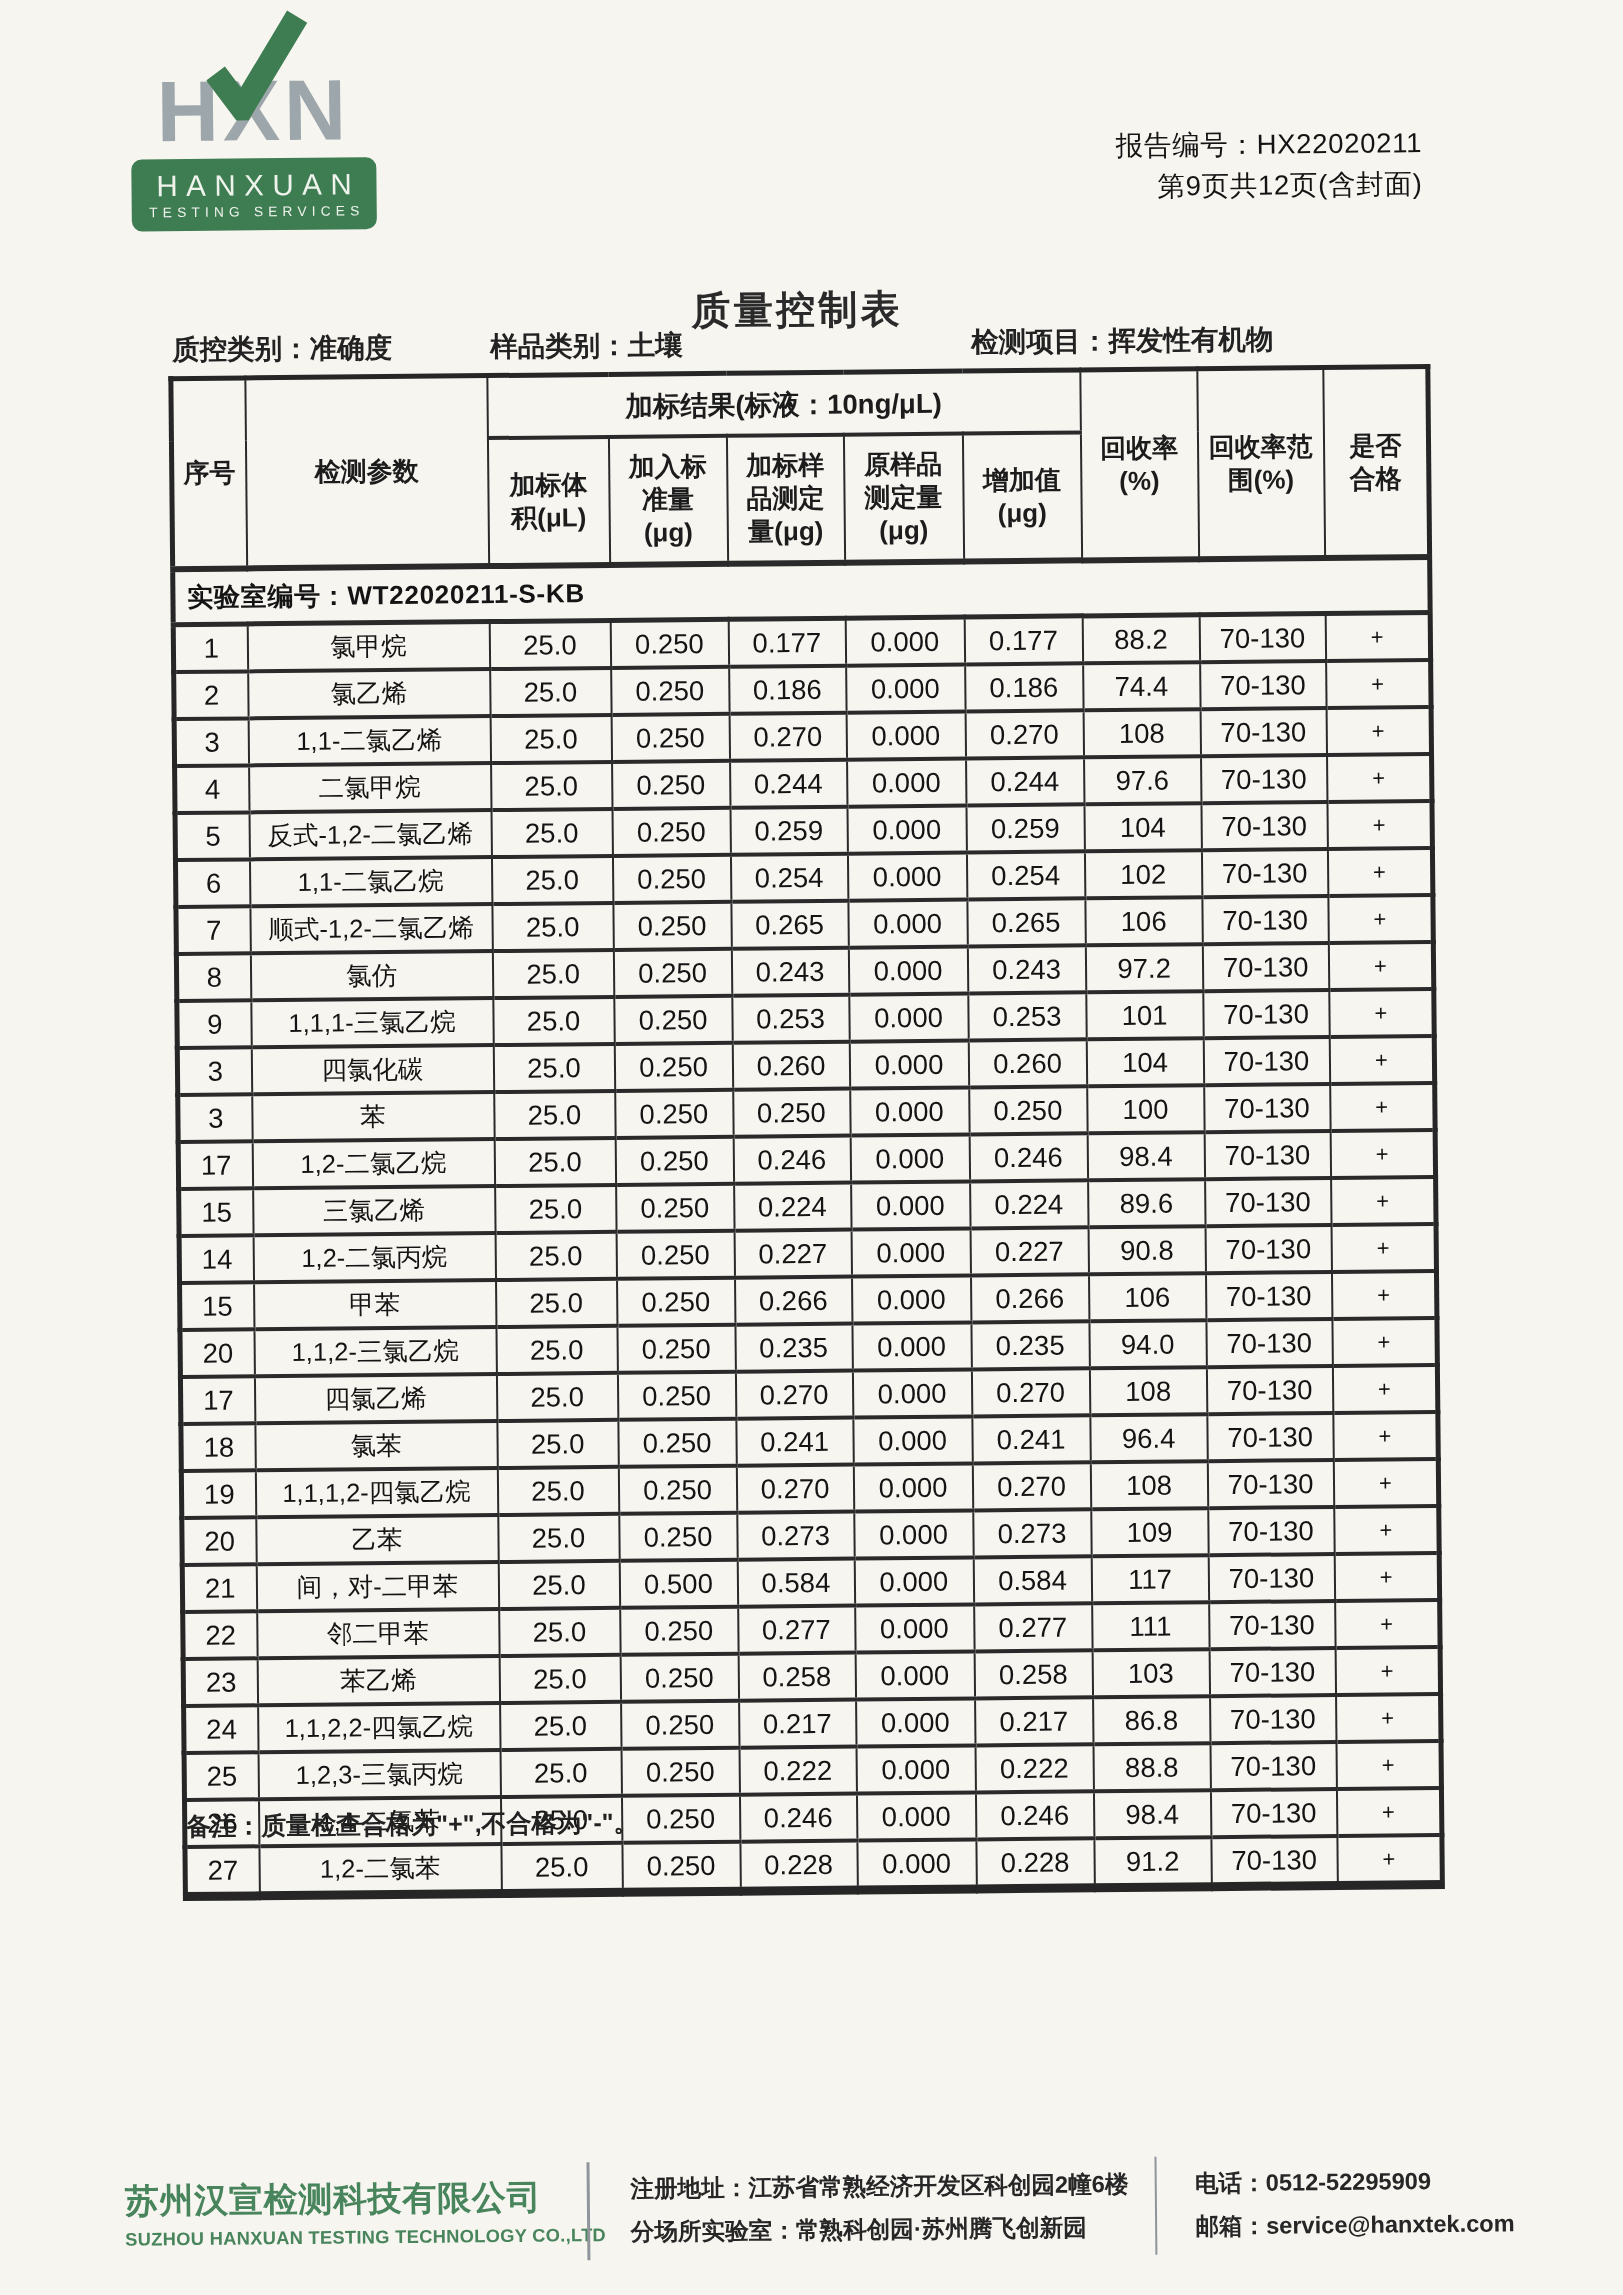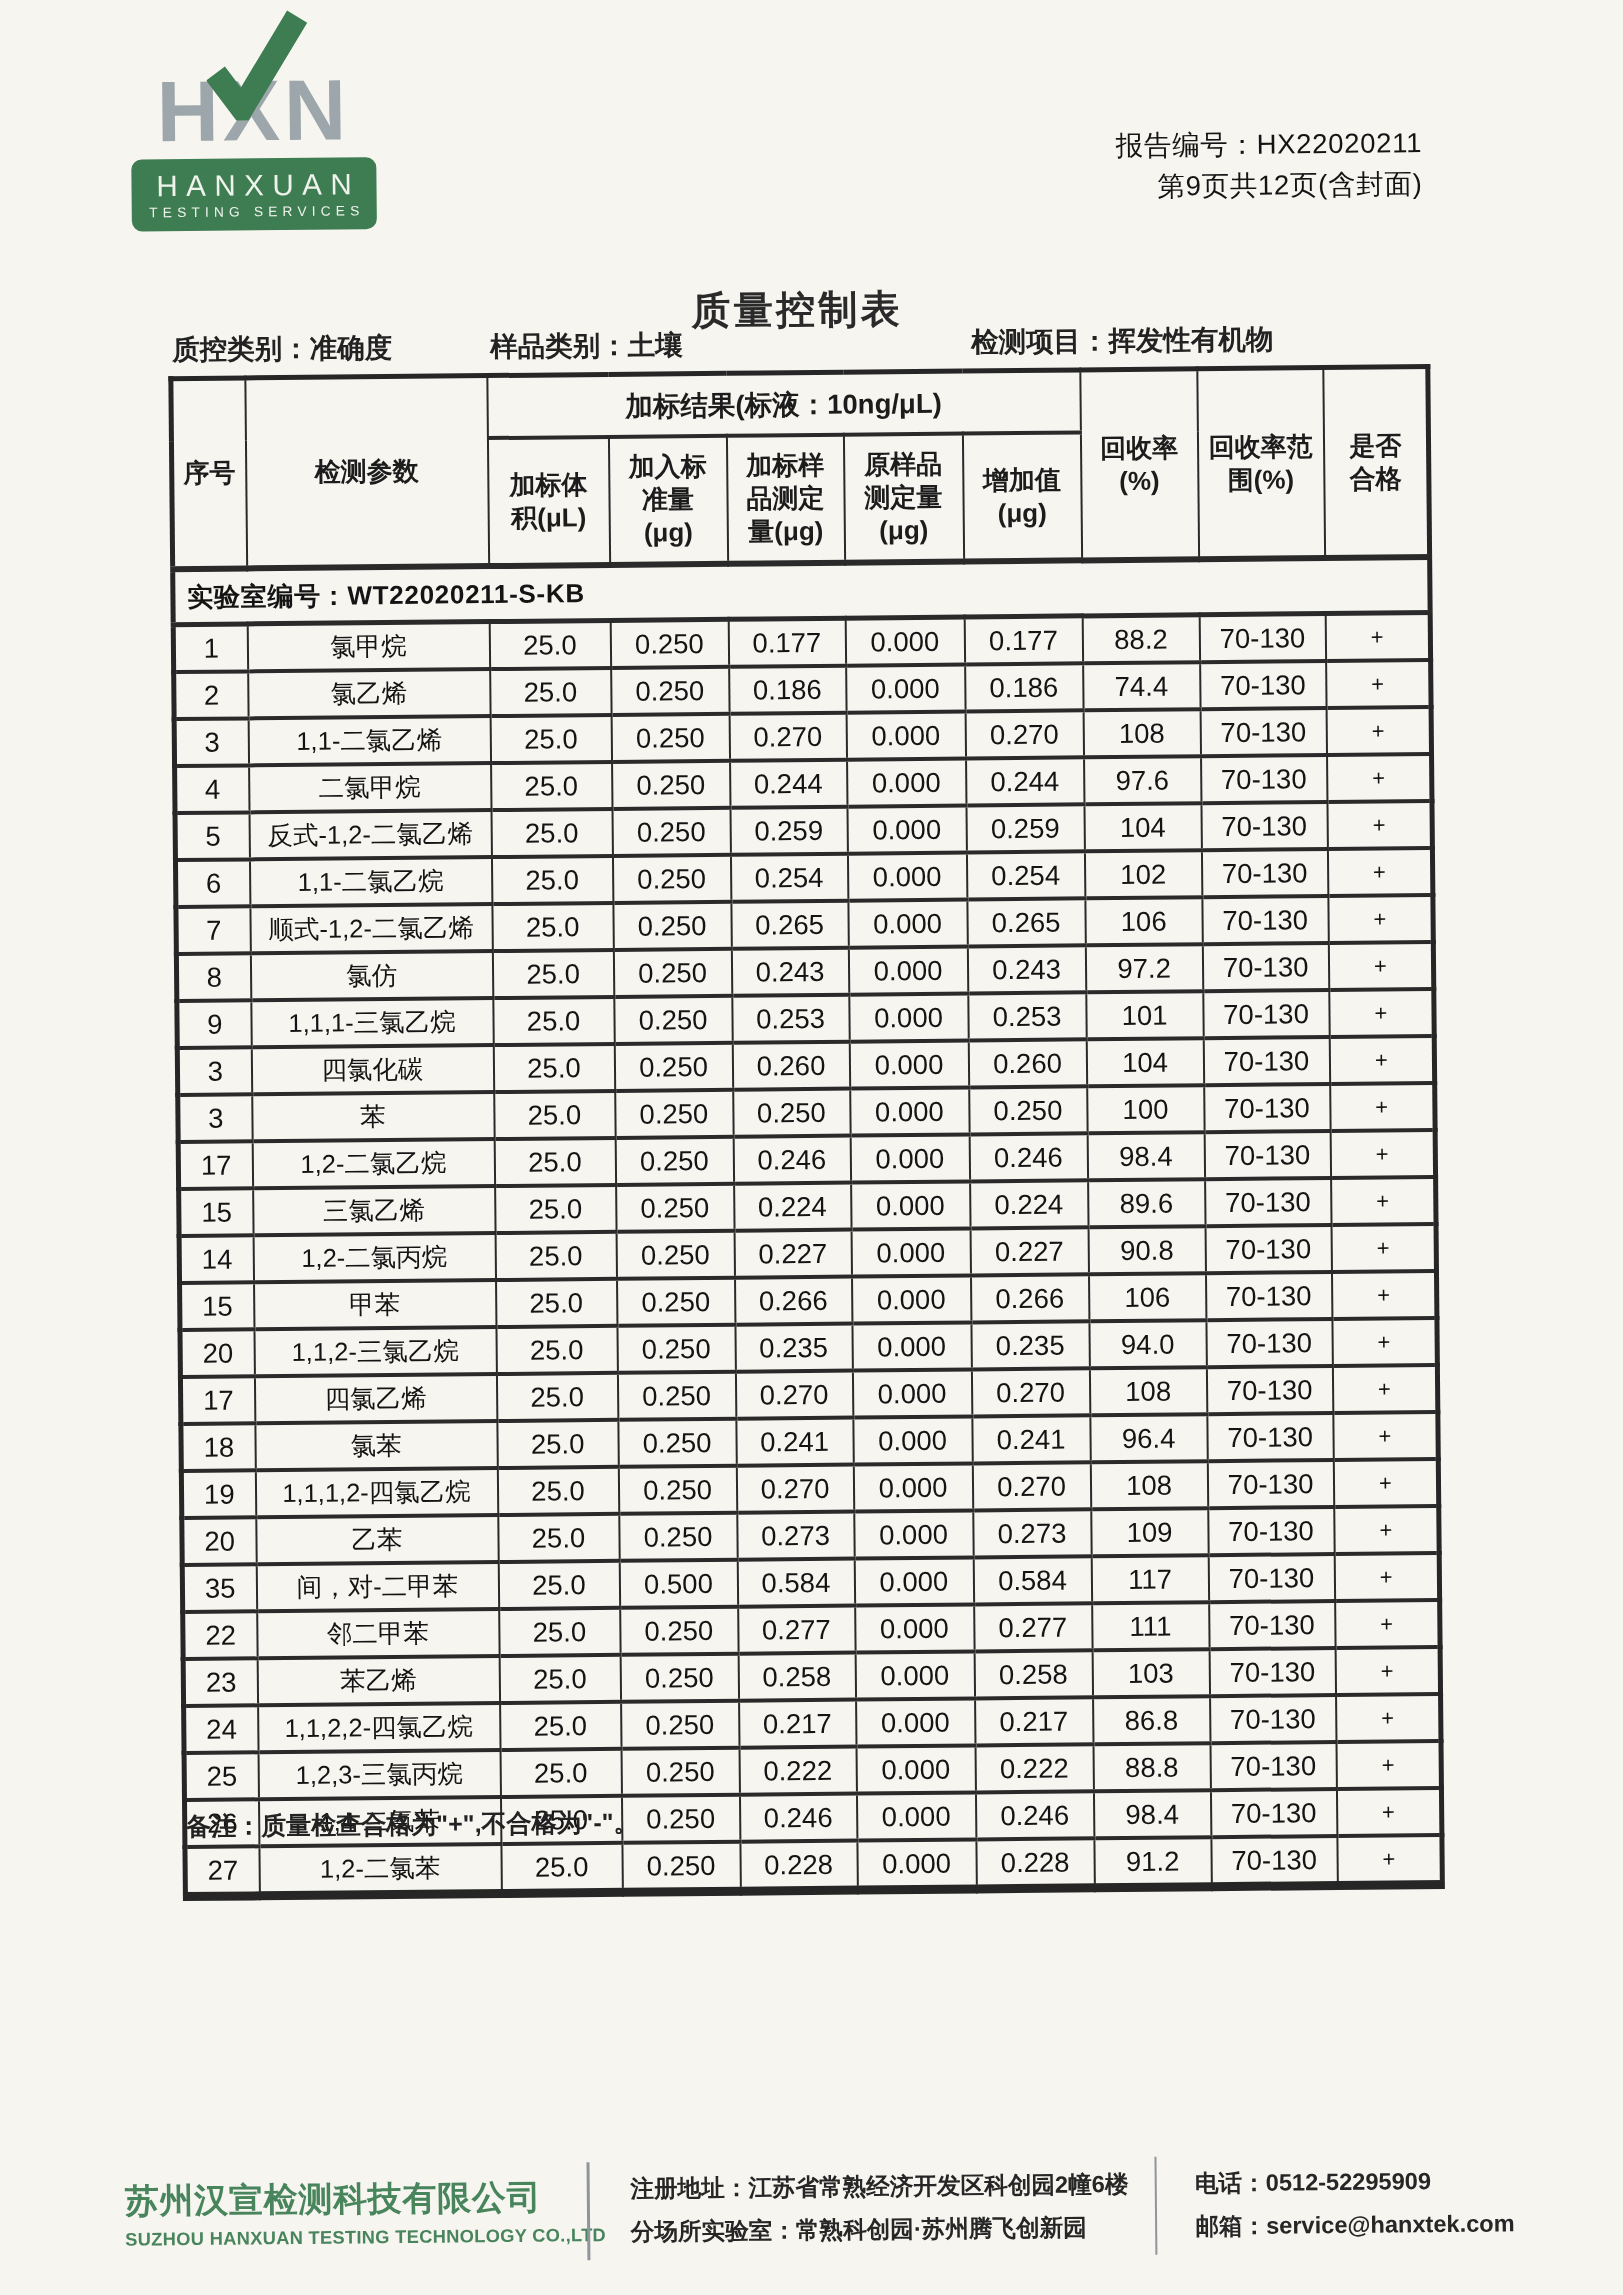--- a/index.html
+++ b/index.html
@@ -392,21 +392,21 @@
     <td>25.0</td>
     <td>0.250</td>
     <td>0.273</td>
     <td>0.000</td>
     <td>0.273</td>
     <td>109</td>
     <td>70-130</td>
     <td class="plus">+</td>
   </tr>
         <tr>
-    <td>35</td>
+    <td>21</td>
     <td class="param">间，对-二甲苯</td>
     <td>25.0</td>
     <td>0.500</td>
     <td>0.584</td>
     <td>0.000</td>
     <td>0.584</td>
     <td>117</td>
     <td>70-130</td>
     <td class="plus">+</td>
   </tr>

